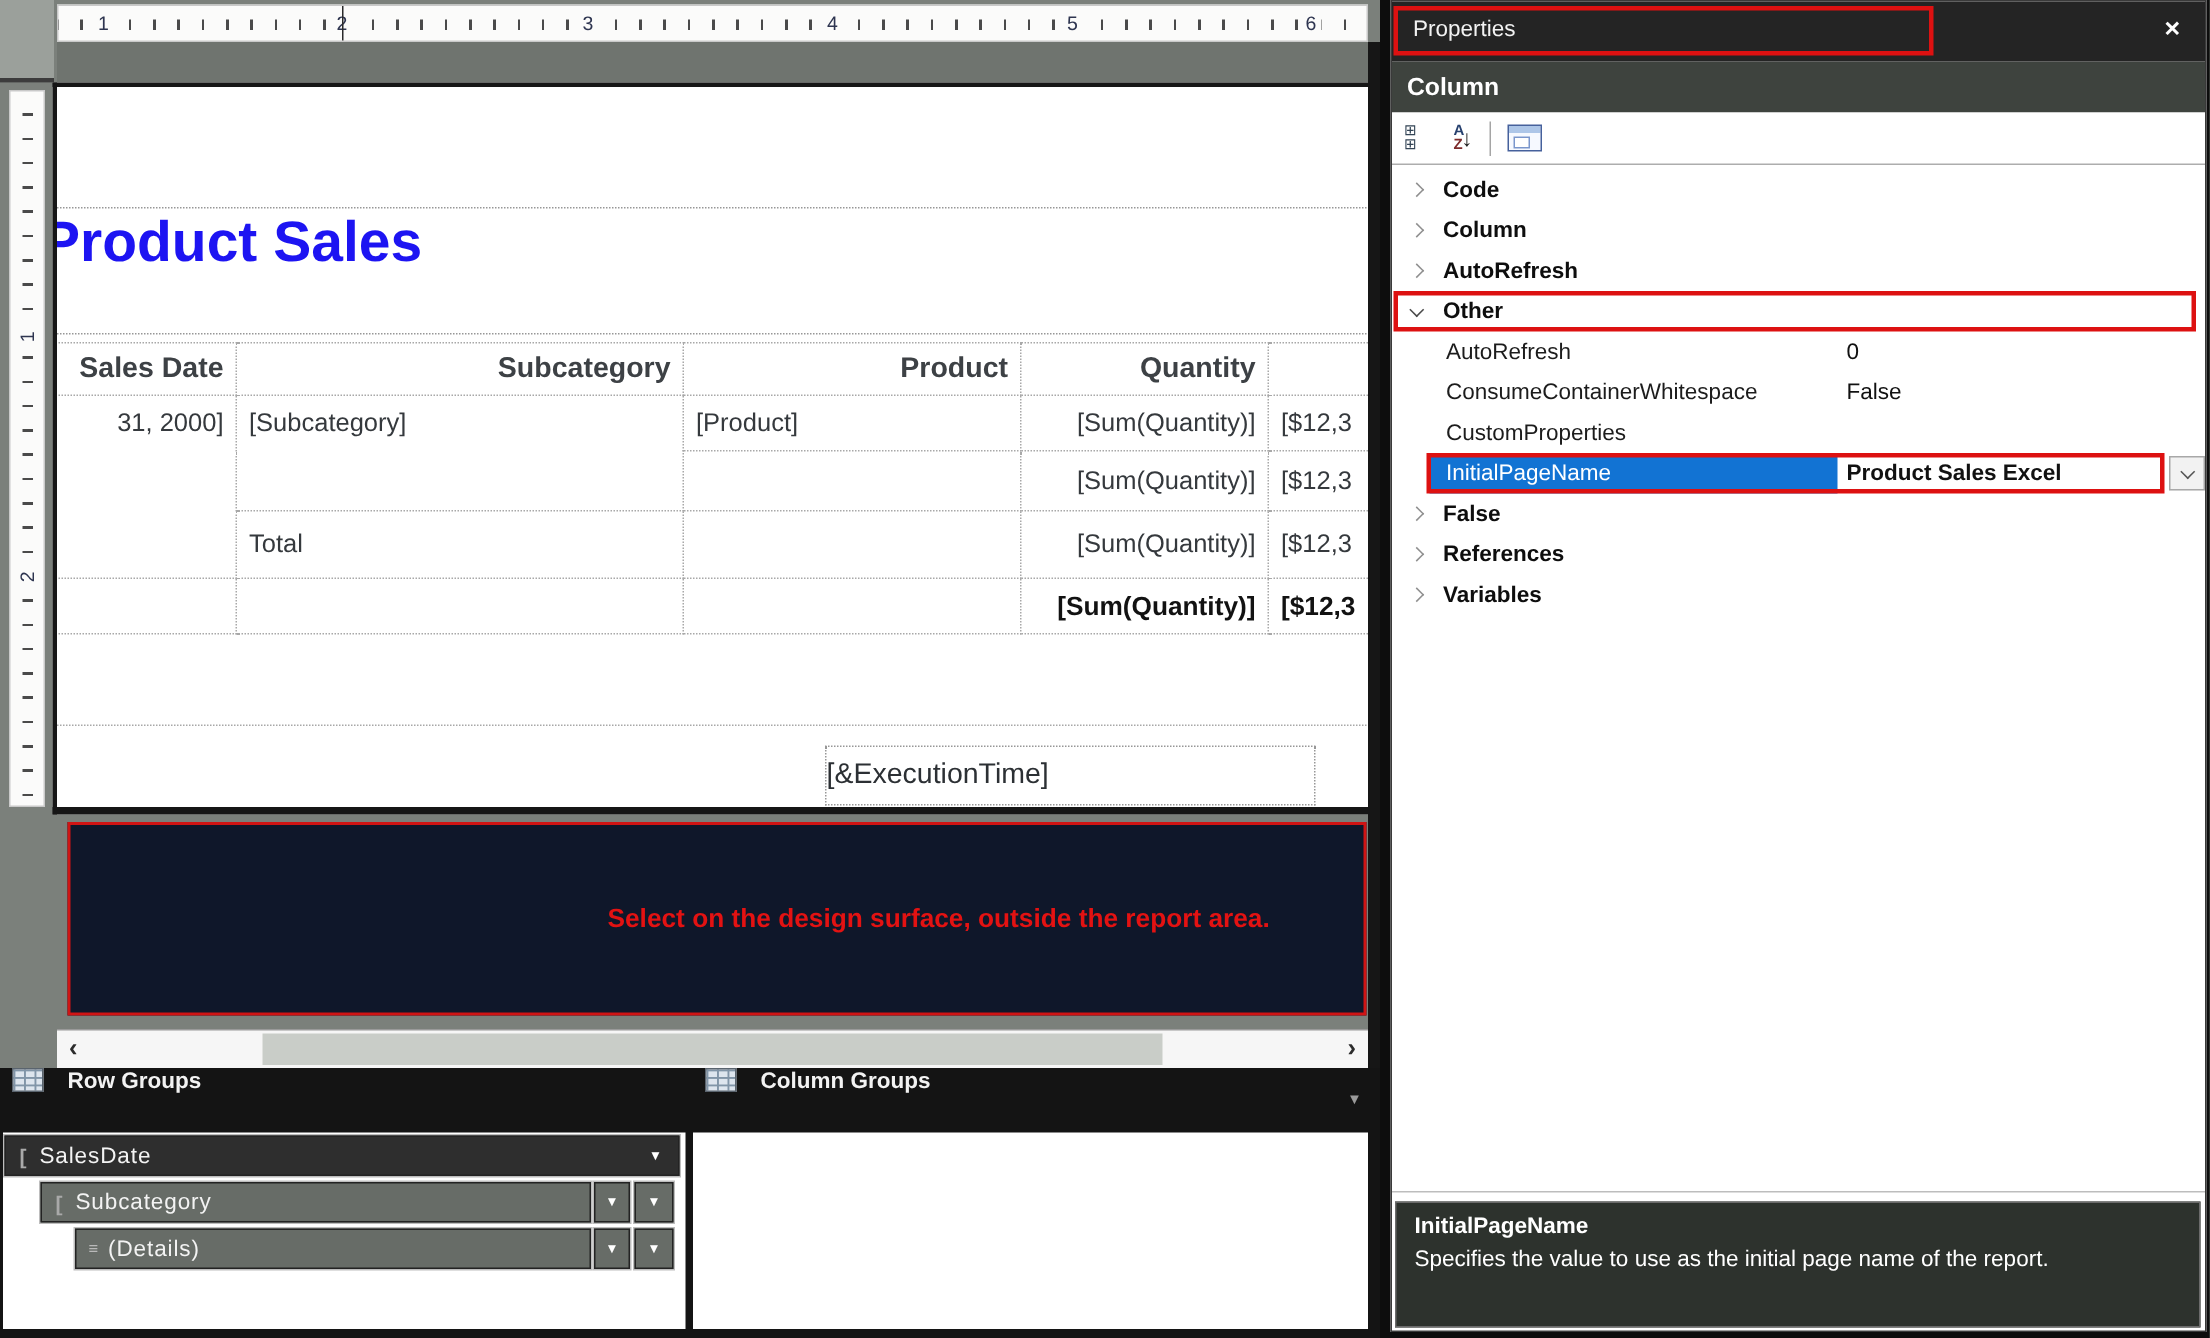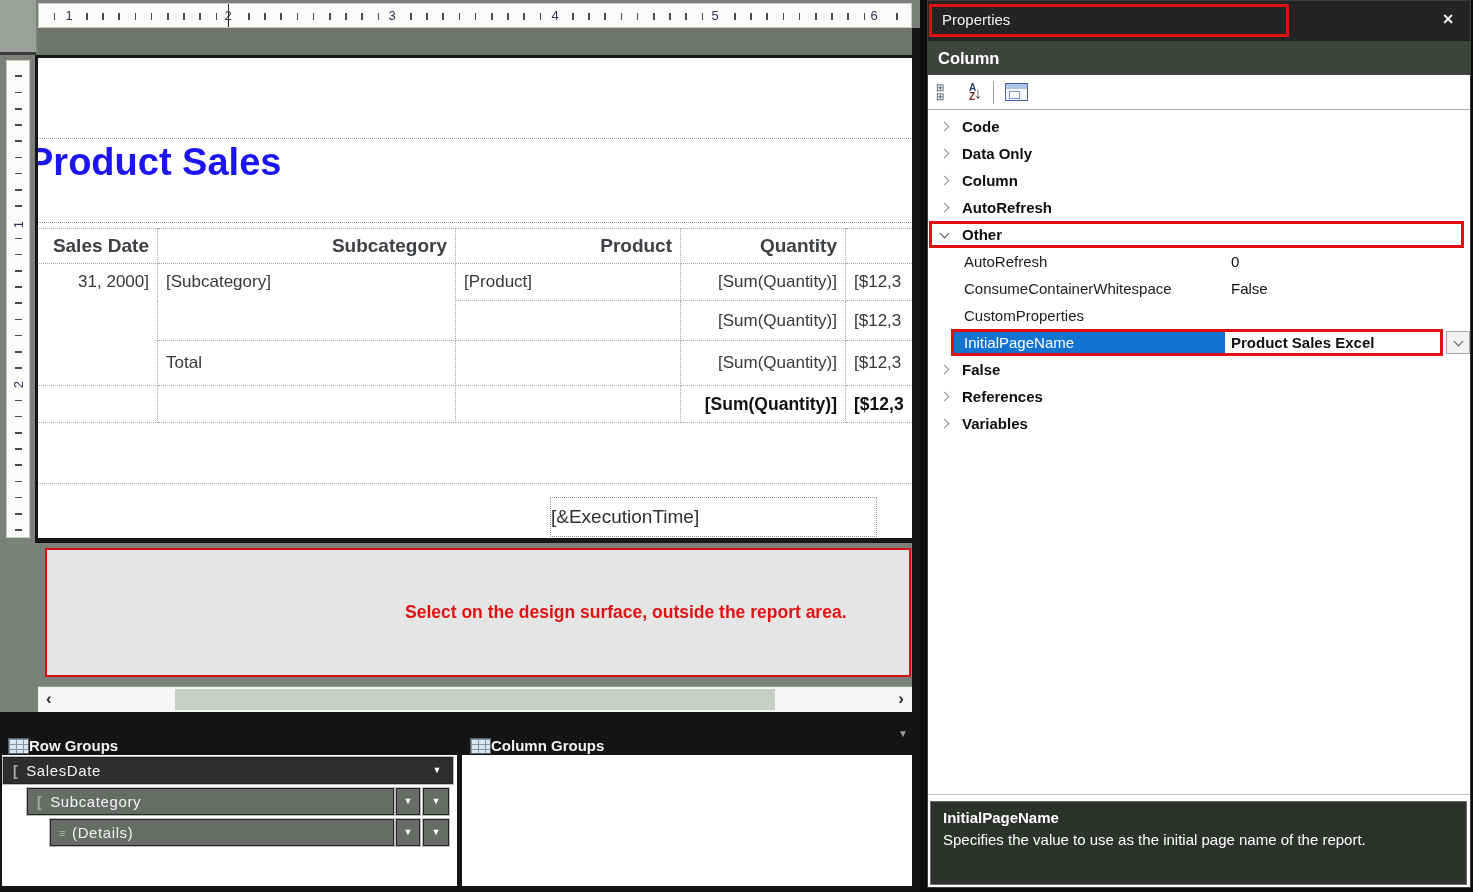--- a/index.html
+++ b/index.html
@@ -38,31 +38,31 @@
      white-space:nowrap;font-size:17px;color:#35393d;}
   table.rpt th{font-size:19px;font-weight:bold;color:#3d4145;text-align:right;}
   tr.r1 td{vertical-align:top;padding-top:8px;}
   td.r{text-align:right;}
   tr.bold td{font-weight:bold;color:#121212;font-size:17.5px;}
   #footline{left:-3px;top:425px;width:878px;height:1px;border-top:1px dotted #a8a8a8;}
   #execbox{left:512px;top:439px;width:327px;height:40px;border:1px dotted #979797;
      font-size:19px;color:#2c3034;text-align:left;line-height:38px;padding-right:10px;}
 
   
-  #redbox{left:45px;top:548px;width:866px;height:129px;background:#e5e5e5;
+  #redbox{left:45px;top:548px;width:866px;height:129px;background:#0f172a;
      border:2px solid #d01414;display:flex;align-items:center;}
   #redbox span{margin-left:358px;font-size:17.5px;font-weight:bold;color:#e31212;}
   #hscroll{left:38px;top:686px;width:874px;height:26px;background:#f6f6f6;border-top:1px solid #9a9a9a;}
   #hscroll .arrow{position:absolute;top:0;font-size:17px;font-weight:bold;color:#2c2c2c;line-height:24px;}
   #hthumb{position:absolute;left:137px;top:2px;width:600px;height:21px;background:#c9cdc8;}
 
   
   #groups{left:0;top:712px;width:920px;height:180px;background:#141414;}
-  .gr-head{position:absolute;top:0;height:42px;display:flex;align-items:flex-end;color:#f2f2f2;
-     font-size:15px;font-weight:bold;}
+  .gr-head{position:absolute;top:0;height:42px;display:flex;align-items:flex-start;color:#f2f2f2;
+     font-size:15px;font-weight:bold;gap:16px;}
   .grid-icon{width:21px;height:16px;background:#dde5ee;border:1px solid #5a646e;
      background-image:linear-gradient(#8195a8 1px,transparent 1px),
                       linear-gradient(90deg,#8195a8 1px,transparent 1px);
      background-size:7px 5px;}
   .gr-panel{position:absolute;top:43px;height:131px;background:#fff;}
   .gbar{position:absolute;height:27px;display:flex;align-items:center;color:#f3f3f3;
      font-size:15px;letter-spacing:.6px;box-shadow:0 0 0 1px #bdbdbd;border:1px solid #232323;}
   .gbar .br{color:#a9a9a9;font-weight:bold;margin:0 8px 0 9px;font-size:14px;}
   .gbar .lines{color:#b9b9b9;font-size:11px;margin:0 6px 0 8px;}
   .gbtn{position:absolute;height:27px;display:flex;align-items:center;justify-content:center;
@@ -274,24 +274,20 @@
         <span class="pages-icon"></span>
       </div>
 
       <div id="pgrid">
         <div class="prow">
           <span class="chev"></span>
           <span class="catlbl">Code</span>
         </div>
         <div class="prow">
           <span class="chev"></span>
-          <span class="catlbl">Data Only</span>
-        </div>
-        <div class="prow">
-          <span class="chev"></span>
           <span class="catlbl">Column</span>
         </div>
         <div class="prow">
           <span class="chev"></span>
           <span class="catlbl">AutoRefresh</span>
         </div>
 
         <div class="prow">
           <span class="chev exp"></span>
           <span class="catlbl">Other</span>

